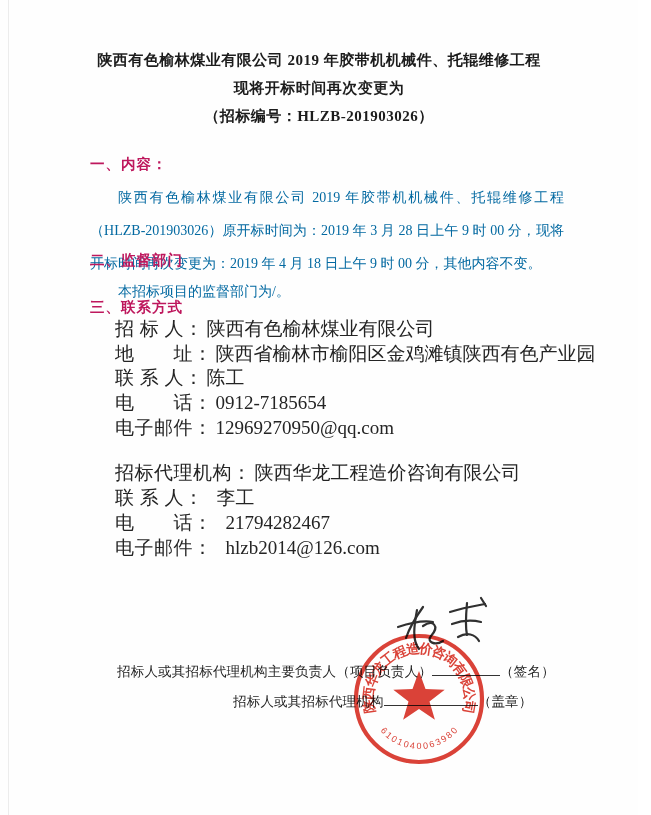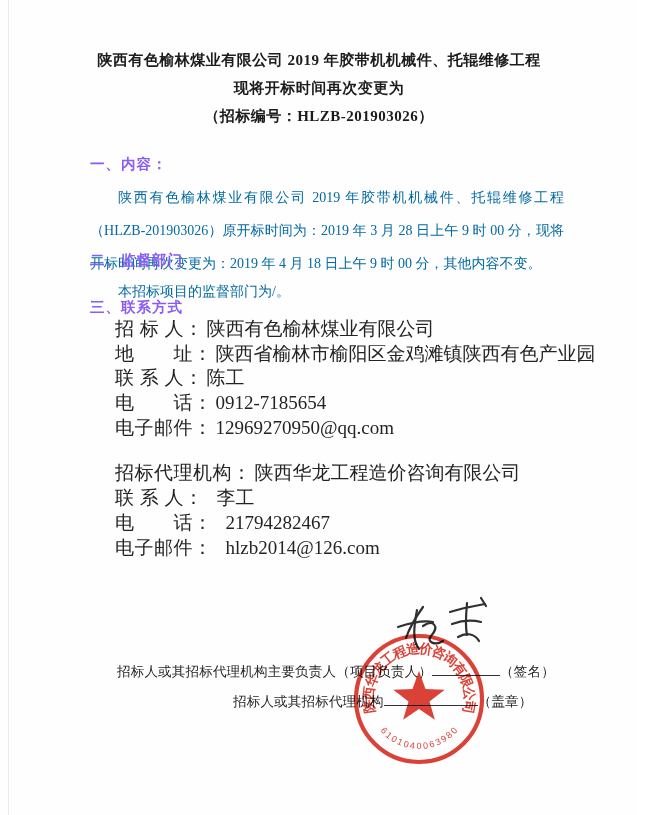--- a/index.html
+++ b/index.html
@@ -14,21 +14,21 @@
   .scan-edge{position:absolute;left:8px;top:0;bottom:0;width:1px;background:#ececec;}
 
   .title-block{
     position:absolute;top:46px;left:0;right:0;
     text-align:center;font-weight:700;font-size:15px;line-height:28px;
     color:#1c1c1c;letter-spacing:.5px;
   }
 
   .sec-heading{
     position:absolute;left:90px;
-    font-weight:700;font-size:14.5px;color:#8b5cf6;letter-spacing:1px;font-family:Liberation Mono, monospace;
+    font-weight:700;font-size:14.5px;color:#be185d;letter-spacing:1px;font-family:Liberation Mono, monospace;
   }
   #sec1-h{top:155px;}
   #sec2-h{top:251px;}
   #sec3-h{top:298px;}
 
   .body-para{
     position:absolute;left:90px;width:474px;
     font-size:14px;line-height:33px;text-align:justify;text-indent:2em;
     color:#0369a1;
   }

